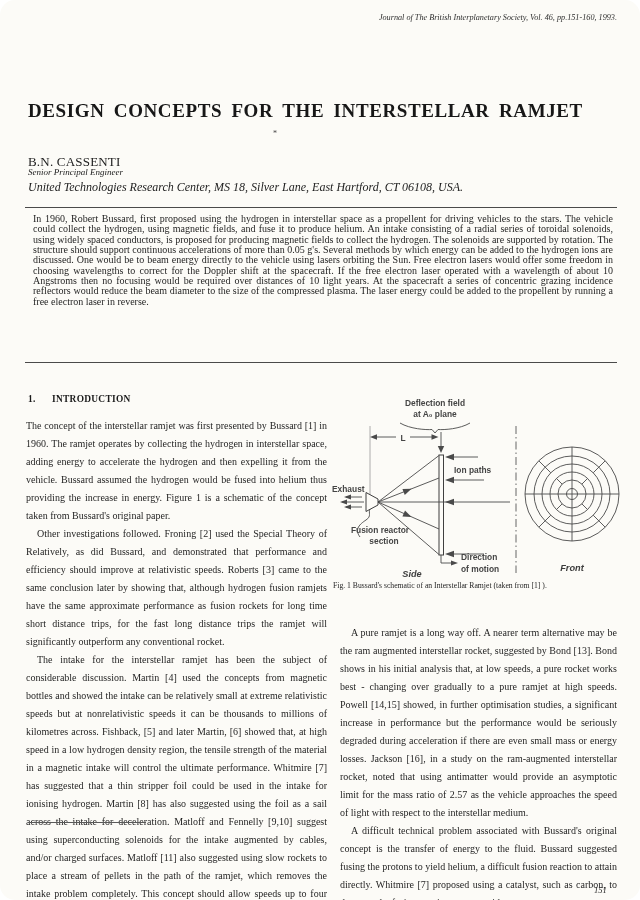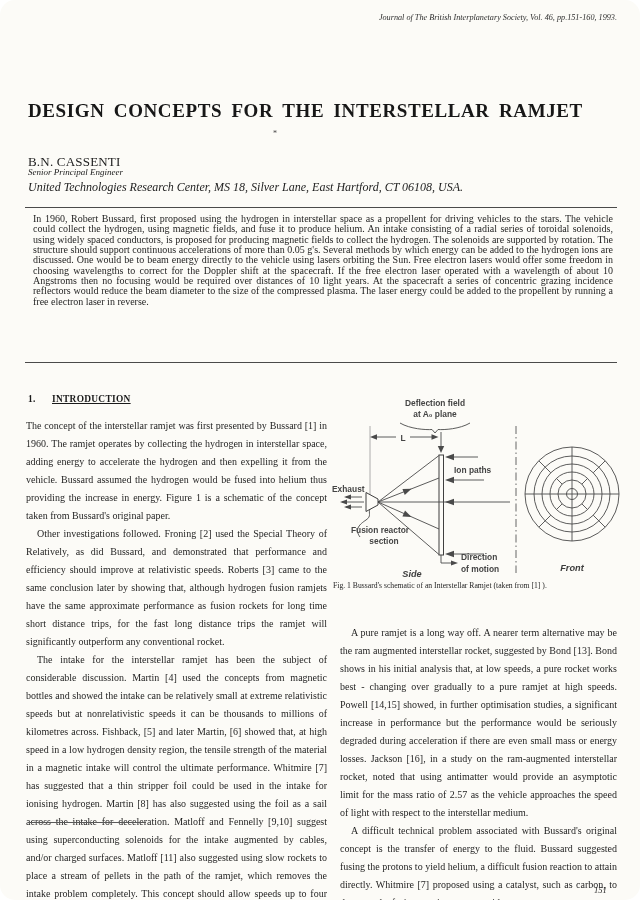--- a/index.html
+++ b/index.html
@@ -13,21 +13,21 @@
   .author-name{position:absolute;left:28px;top:154px;font-size:13px;letter-spacing:0.2px;color:#222;}
   .author-role{position:absolute;left:28px;top:167px;font-size:9px;font-style:italic;color:#222;}
   .author-affil{position:absolute;left:28px;top:180px;font-size:12px;font-style:italic;color:#222;}
   .rule{position:absolute;height:1.2px;background:#4a4a4a;}
   .rule-abs-top{left:25px;top:207px;width:592px;}
   .rule-abs-bot{left:25px;top:362px;width:592px;}
   .rule-footnote{left:28px;top:822px;width:118px;height:1px;background:#5a5a5a;}
   .abstract{position:absolute;left:33px;top:214px;width:580px;font-size:10px;line-height:10.35px;
             text-align:justify;color:#1f1f1f;}
   .section-head{position:absolute;left:28px;top:394px;font-size:9.4px;font-weight:bold;
-                letter-spacing:0.3px;color:#1a1a1a;text-decoration:underline;}
+                letter-spacing:0.3px;color:#1a1a1a;}
   .section-head .num{display:inline-block;width:24px;}
   .col{position:absolute;font-size:10px;line-height:18px;text-align:justify;color:#1f1f1f;}
   .col p{margin:0;}
   .col p.indent{text-indent:11px;}
   .col-left{left:26px;top:417px;width:301px;}
   .col-right{left:340px;top:624px;width:277px;}
   .footnote{position:absolute;left:26px;top:827px;width:304px;font-size:8.6px;line-height:10.2px;
             text-align:left;color:#232323;}
   .fig-svg{position:absolute;left:332px;top:396px;}
   .fig-caption{position:absolute;left:333px;top:581px;width:290px;font-size:7.7px;font-weight:normal;

